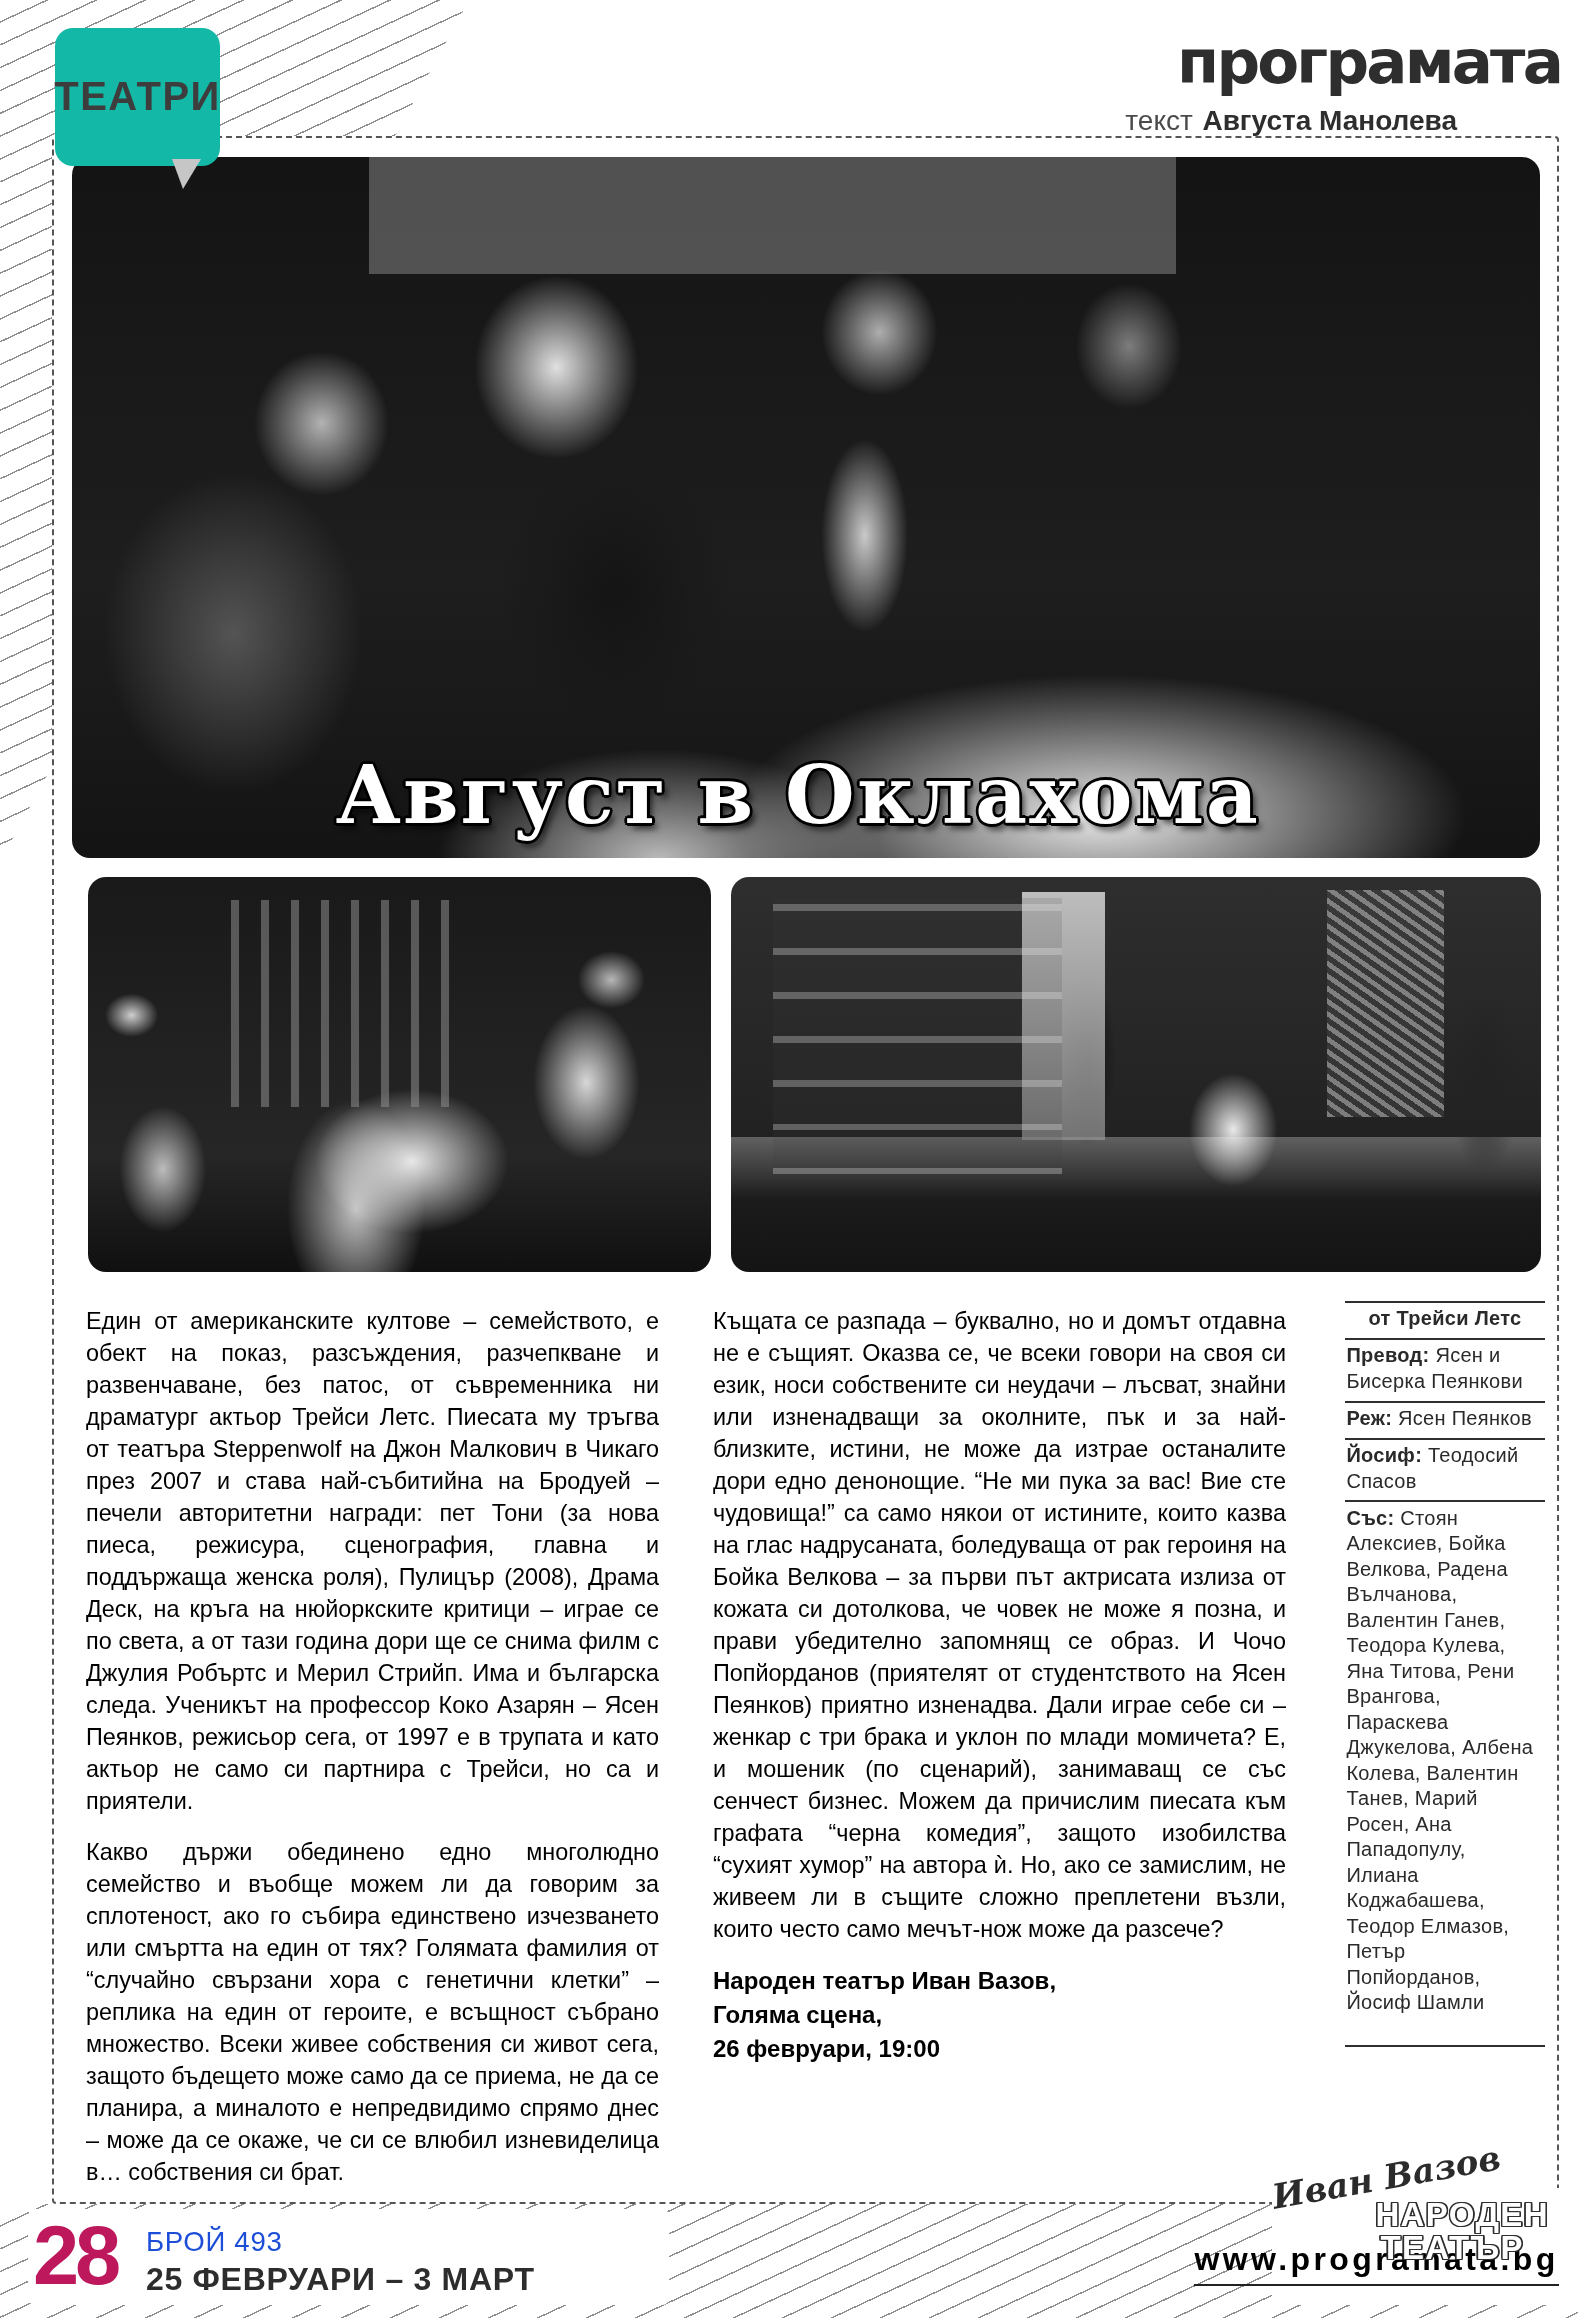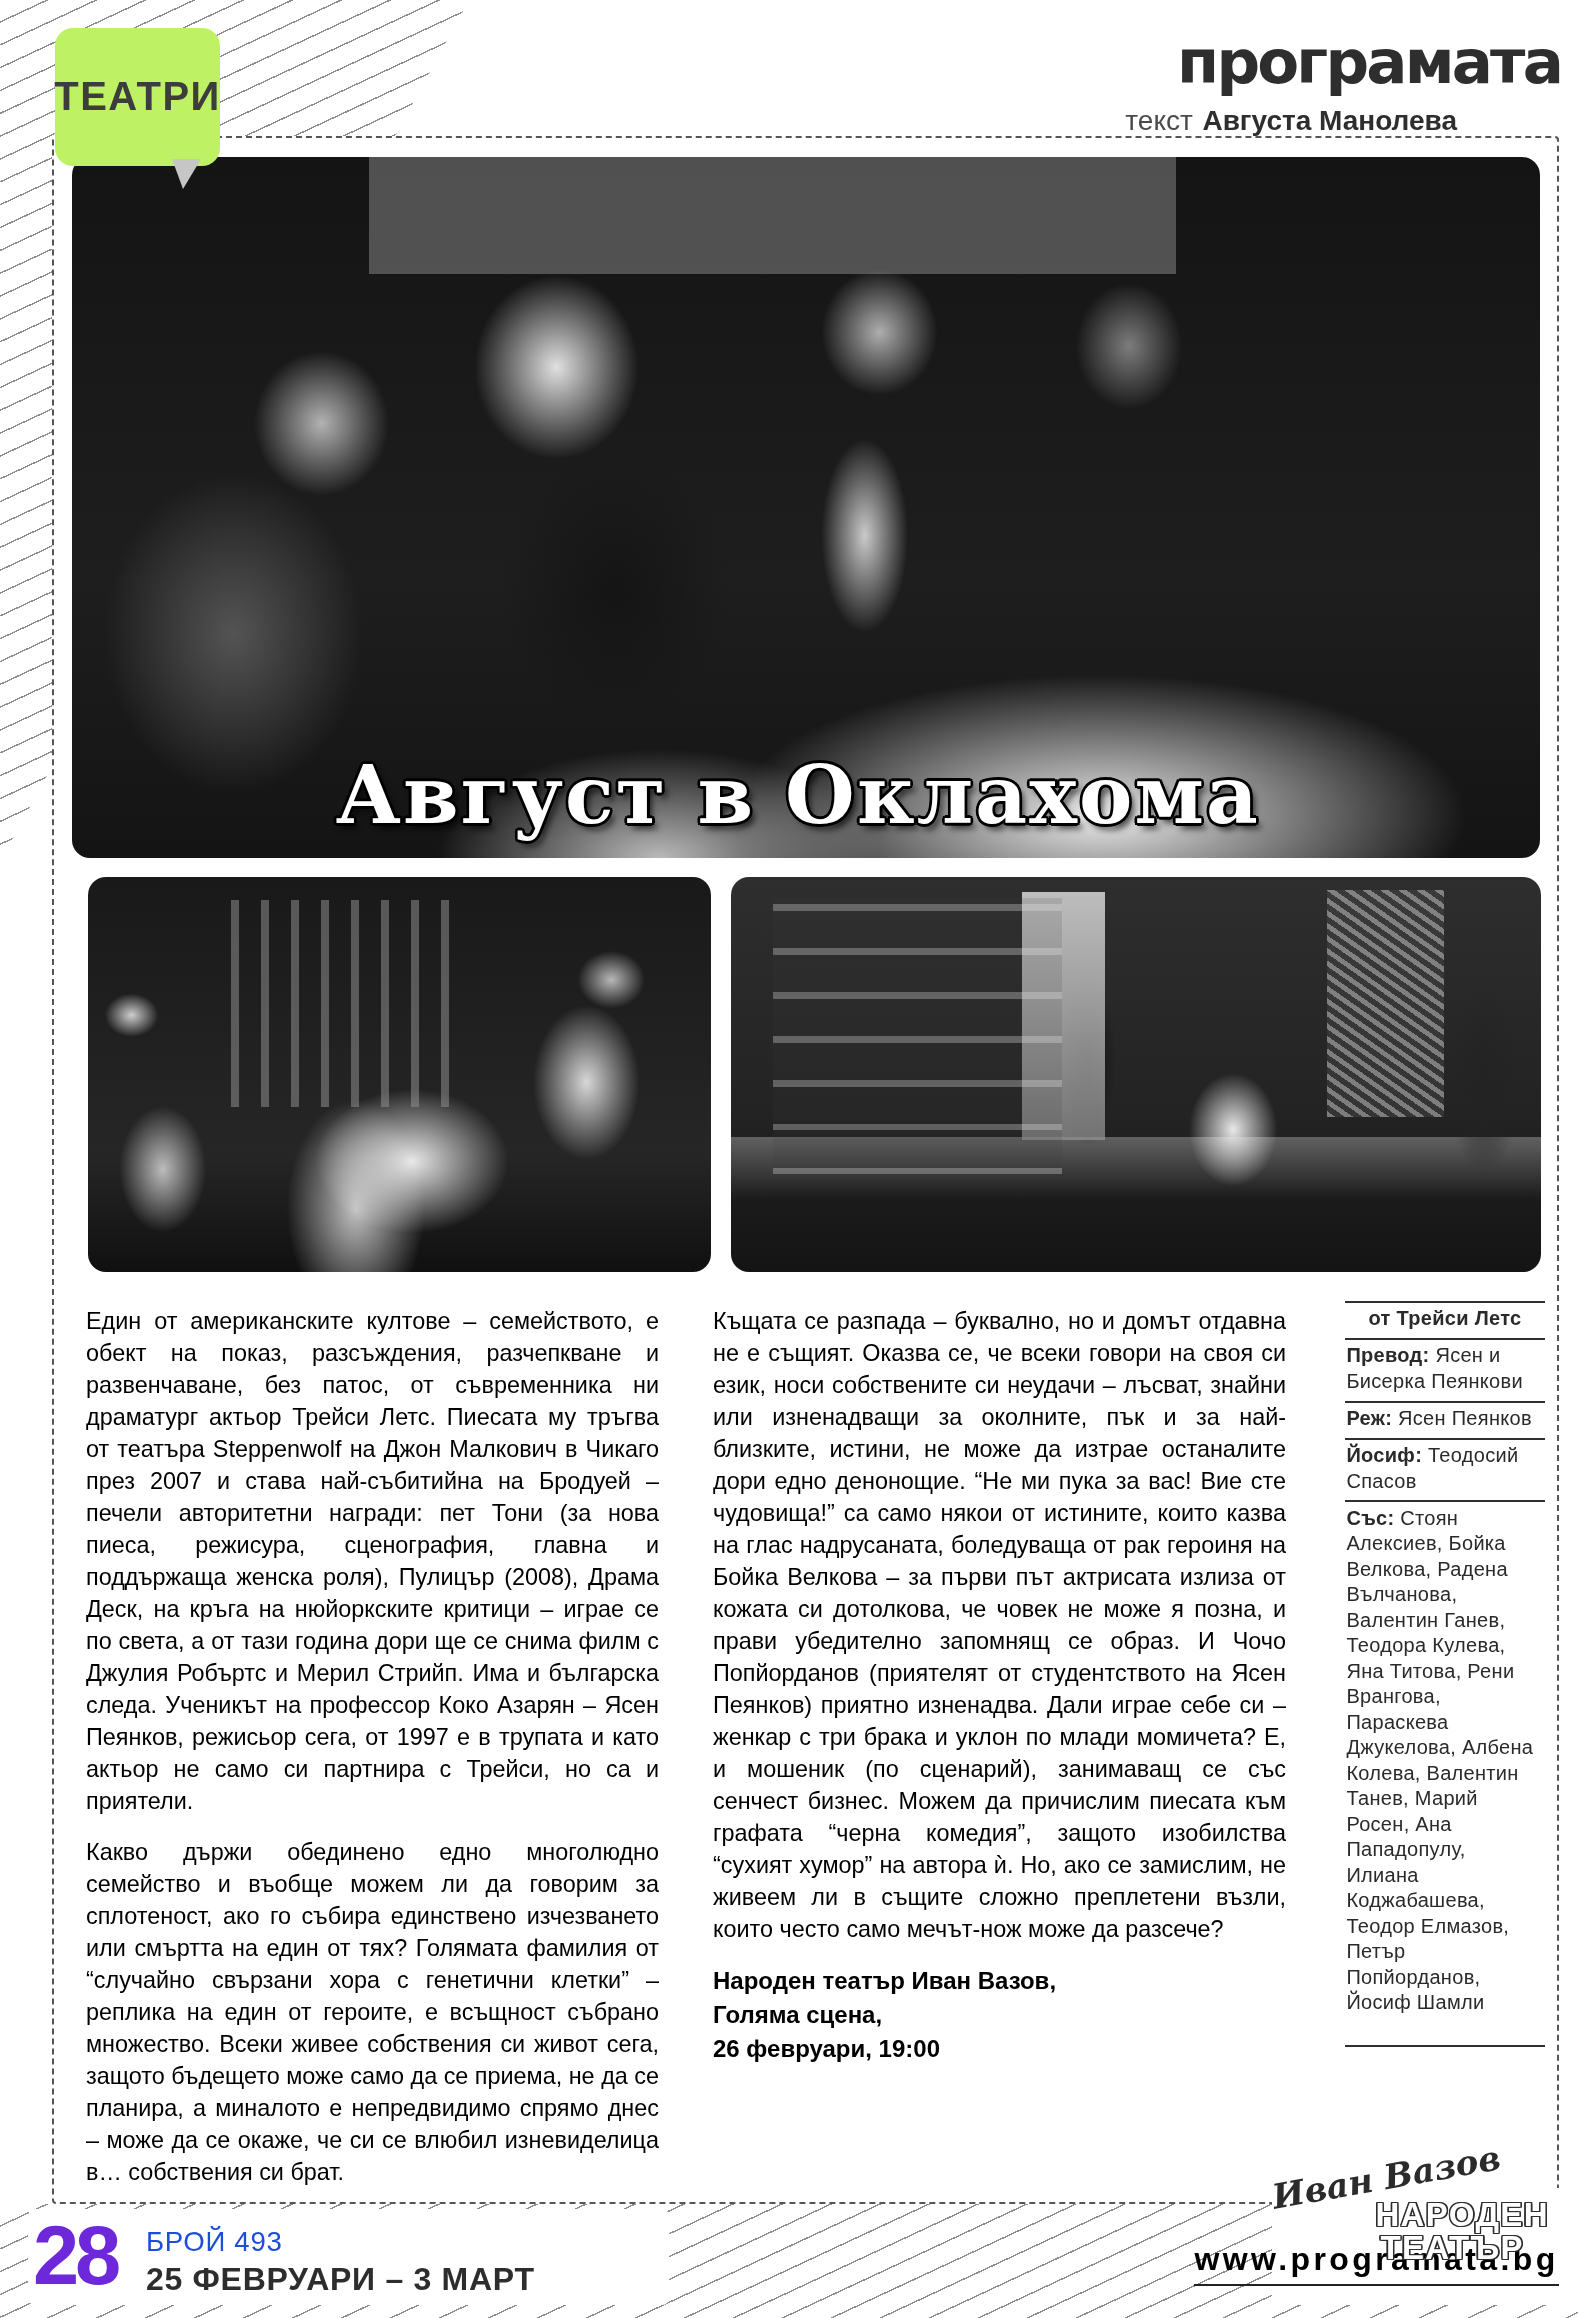--- a/index.html
+++ b/index.html
@@ -6,21 +6,21 @@
   body{width:1578px;height:2319px;background:#ffffff;font-family:"Liberation Sans",sans-serif;color:#1d1d1d;}
   .page{position:relative;width:1578px;height:2319px;overflow:hidden;background:#fff;}
 
   
   .hatch{background-image:repeating-linear-gradient(155deg,rgba(255,255,255,0) 0 19.3px,rgba(105,105,105,.75) 19.3px 20.7px);}
   .hatch-topleft{position:absolute;left:0;top:0;width:469px;height:862px;
     clip-path:polygon(0 0,100% 0,0 100%);z-index:0;}
   .hatch-bottom{position:absolute;left:0;top:2204px;width:1578px;height:114px;z-index:0;}
 
   
-  .teatri-box{position:absolute;left:55px;top:27.6px;width:165px;height:138px;background:#bef264;
+  .teatri-box{position:absolute;left:55px;top:27.6px;width:165px;height:138px;background:#14b8a6;
     border-radius:18px;display:flex;align-items:center;justify-content:center;z-index:3;}
   .teatri-box::after{content:"";position:absolute;right:19.3px;bottom:-23.4px;width:0;height:0;
     border-left:11px solid transparent;border-right:18px solid transparent;border-top:30px solid #c6c6c6;}
   .teatri-label{font-size:40px;font-weight:700;letter-spacing:1.4px;color:#3d3d3d;}
 
   
   .magazine-logo{position:absolute;top:26px;right:17px;font-family:"DejaVu Sans",sans-serif;
     font-size:61px;font-weight:800;letter-spacing:-2.8px;color:#2e2e2e;z-index:2;}
   .byline{position:absolute;top:105px;right:121px;font-size:28px;z-index:2;color:#2e2e2e;text-align:right;}
   .byline .prefix{font-weight:400;color:#4a4a4a;margin-right:9.6px;}
@@ -95,21 +95,21 @@
     letter-spacing:0.3px;color:#2a2a2a;z-index:2;}
   .sb-row{border-top:2.1px solid #2f2f2f;padding:3.4px 1.4px 6.2px 1.4px;}
   .sb-row:last-child{border-bottom:2.1px solid #2f2f2f;padding-bottom:29px;}
   .sb-author{text-align:center;font-weight:700;}
   .sb-label{font-weight:700;}
 
   
   .footer-left-bg{position:absolute;left:27.6px;top:2209px;width:641px;height:96px;background:#fff;
     border-radius:6.9px;z-index:1;}
   .page-number{position:absolute;left:33px;top:2218px;font-size:83px;line-height:76px;font-weight:900;
-    letter-spacing:-4.1px;color:#6d28d9;z-index:4;}
+    letter-spacing:-4.1px;color:#be185d;z-index:4;}
   .issue{position:absolute;left:146px;top:2226px;font-size:27.6px;color:#1d4ed8;letter-spacing:0.7px;z-index:4;}
   .dates{position:absolute;left:146px;top:2261px;font-size:32px;font-weight:800;color:#2d2d2d;
     letter-spacing:0.7px;z-index:4;}
   .footer-right-bg{position:absolute;left:1272px;top:2188px;width:307px;height:117px;background:#fff;
     border-radius:6.9px;z-index:1;}
   .website{position:absolute;right:19.3px;top:2241px;font-size:32px;font-weight:600;letter-spacing:3.4px;
     color:#000000;border-bottom:2.1px solid #222;padding-bottom:5.5px;z-index:4;}
   .theater-script{position:absolute;right:76px;top:2157px;font-family:"DejaVu Serif",serif;
     font-style:italic;font-weight:700;font-size:34px;color:#2b2b2b;transform:rotate(-10deg);z-index:6;}
   .theater-caps{position:absolute;font-weight:800;font-size:33px;letter-spacing:1.4px;color:#fff;z-index:5;

